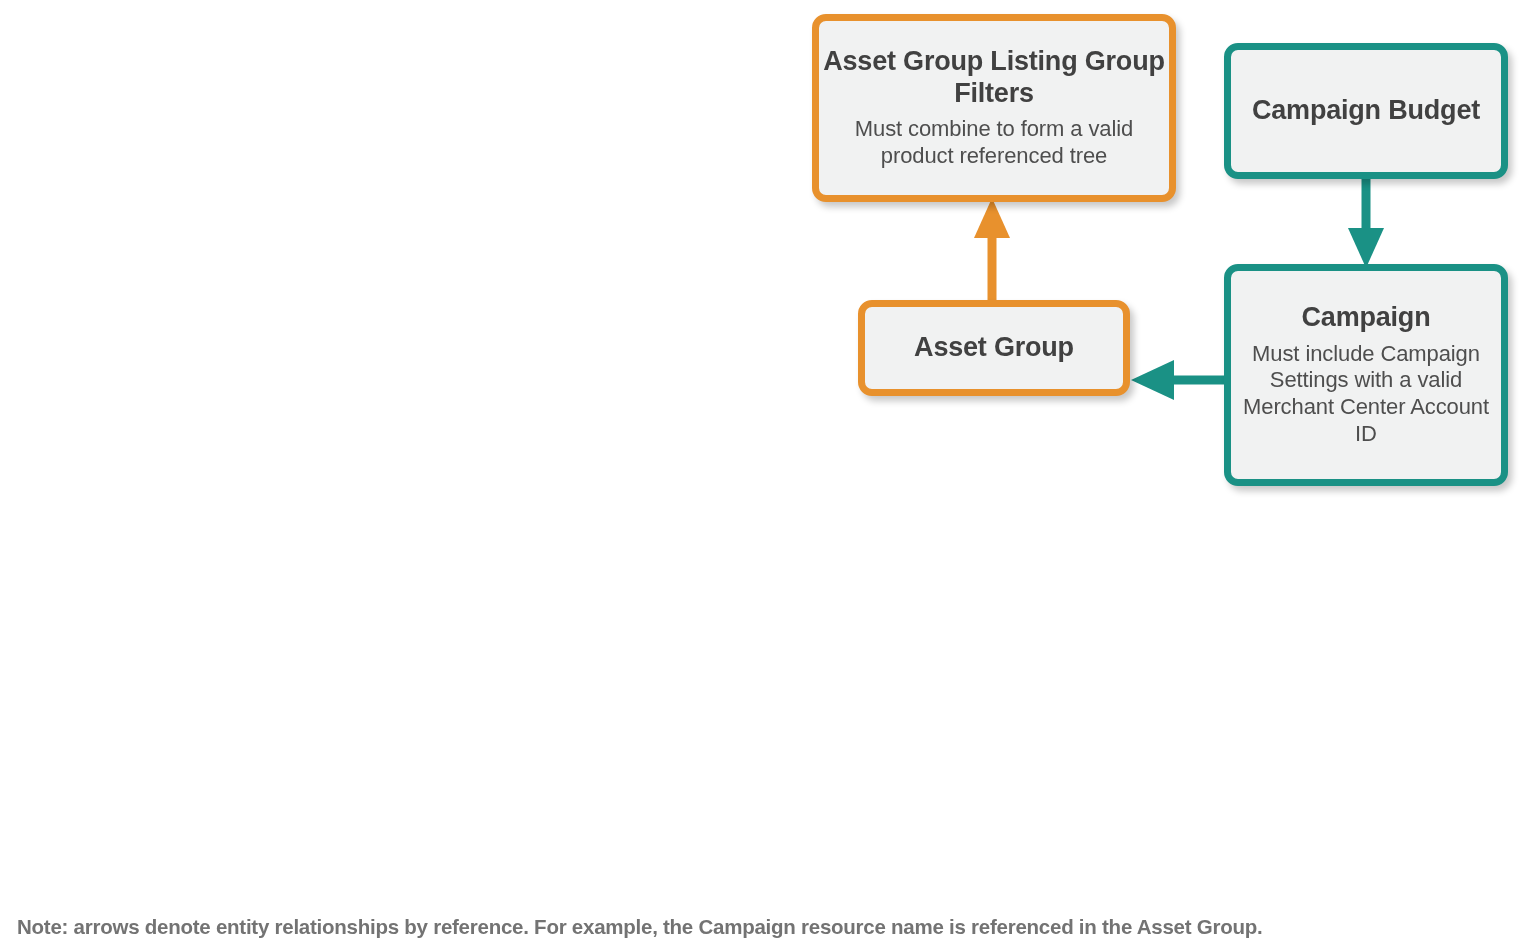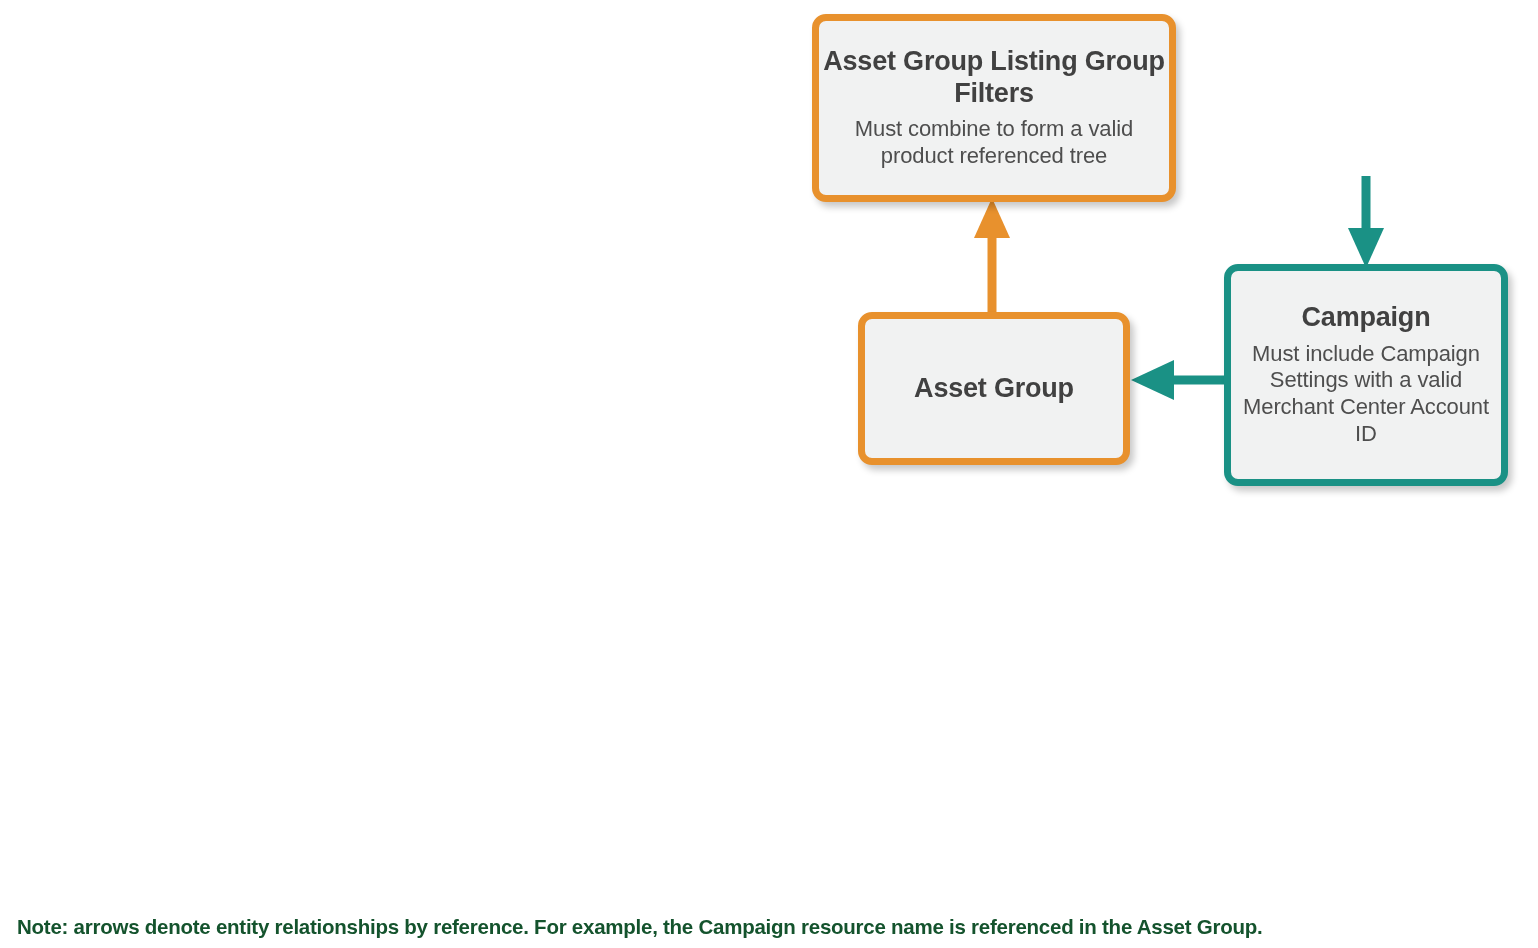--- a/index.html
+++ b/index.html
@@ -52,40 +52,40 @@
     font-weight: normal;
     color: #4E4E4E;
     line-height: 1.22;
     margin-top: 7px;
     letter-spacing: -0.1px;
   }
 
   
   #node-aglgf   { left: 812px;  top: 14px;  width: 364px; height: 188px; }
   #node-budget  { left: 1224px; top: 43px;  width: 284px; height: 136px; }
-  #node-asset   { left: 858px;  top: 312px; width: 272px; height: 153px; }
+  #node-asset   { left: 858px;  top: 300px; width: 272px; height: 96px; }
   #node-camp    { left: 1224px; top: 264px; width: 284px; height: 222px; }
 
   
   #arrow-layer {
     position: absolute;
     left: 0; top: 0;
     width: 1538px; height: 948px;
     z-index: 2;
     pointer-events: none;
   }
 
   
   #footnote {
     position: absolute;
     left: 17px;
     top: 915px;
     font-size: 20.5px;
     font-weight: bold;
-    color: #14532d;
+    color: #737373;
     letter-spacing: -0.25px;
     white-space: nowrap;
   }
 </style>
 </head>
 <body>
 
 <div id="diagram-canvas">
 
   <svg id="arrow-layer" viewBox="0 0 1538 948" width="1538" height="948">
@@ -104,20 +104,23 @@
       <line x1="1226" y1="380" x2="1172" y2="380" stroke="#1A9185" stroke-width="9"></line>
       <polygon points="1131,380 1174,360 1174,400" fill="#1A9185"></polygon>
     </g>
   </svg>
 
   <div class="node orange" id="node-aglgf">
     <div class="node-title">Asset Group Listing Group Filters</div>
     <div class="node-desc">Must combine to form a valid product referenced tree</div>
   </div>
 
+  <div class="node teal" id="node-budget">
+    <div class="node-title">Campaign Budget</div>
+  </div>
 
   <div class="node orange" id="node-asset">
     <div class="node-title">Asset Group</div>
   </div>
 
   <div class="node teal" id="node-camp">
     <div class="node-title">Campaign</div>
     <div class="node-desc">Must include Campaign Settings with a valid Merchant Center Account ID</div>
   </div>
 

